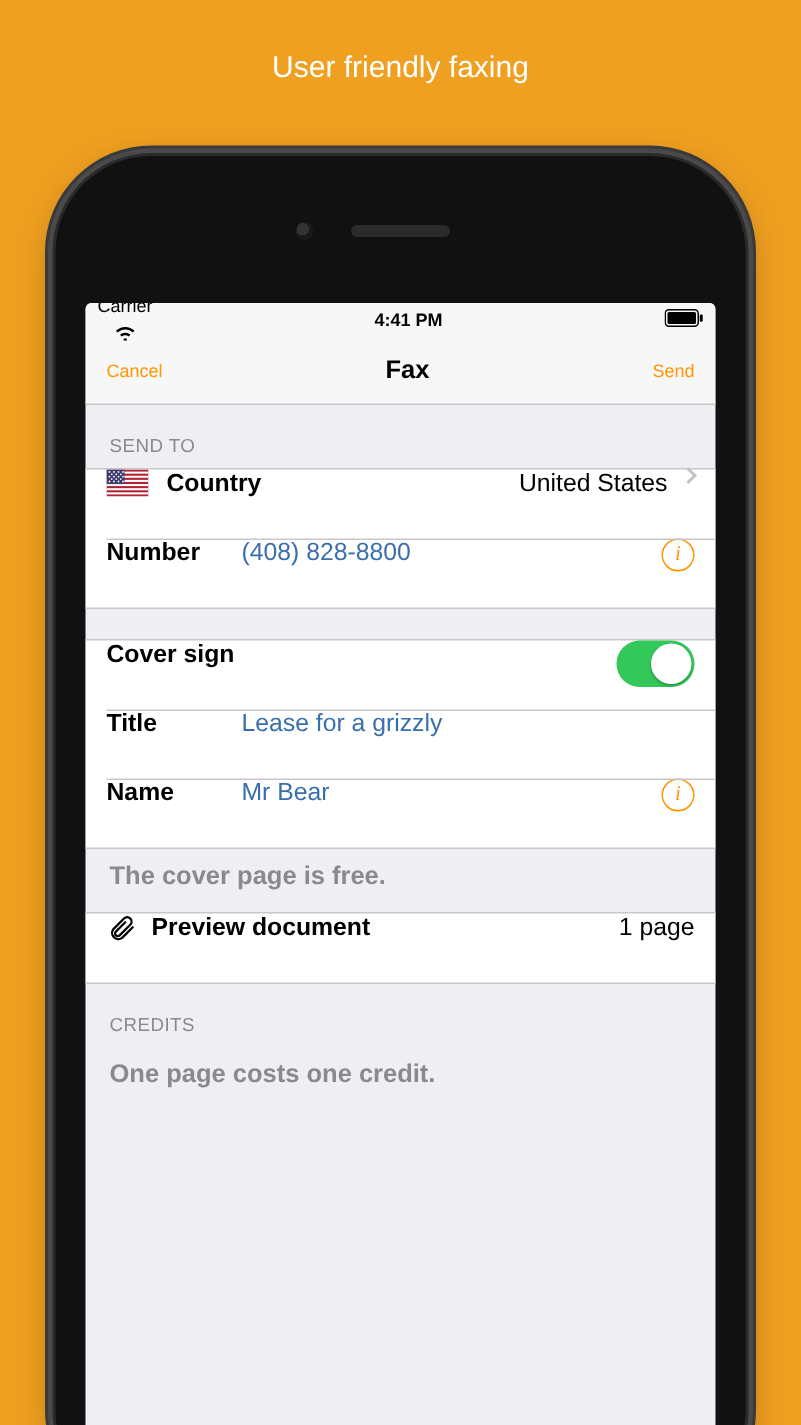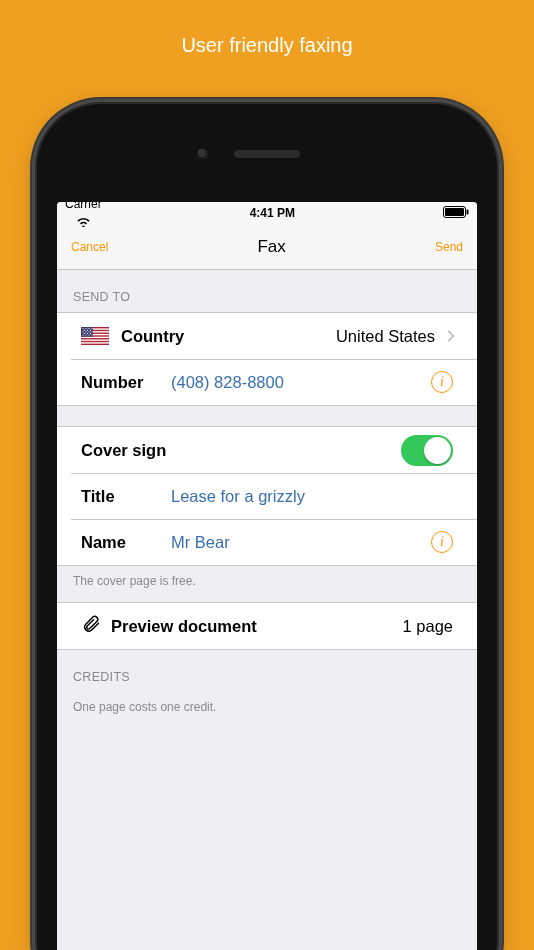--- a/index.html
+++ b/index.html
@@ -81,45 +81,46 @@
     height: 46px;
     background: #f7f7f8;
     border-bottom: 1px solid #c7c7cb;
     display: flex;
     align-items: center;
     justify-content: space-between;
     padding: 0 14px;
   }
   .nav-cancel, .nav-send { color: #ff9500; font-size: 12px; }
   .nav-send { font-weight: 400; }
-  .nav-title { font-weight: 400; font-size: 17px; color: #000; }
+  .nav-title { font-weight: 700; font-size: 17px; color: #000; }
 
   .section-header {
     font-size: 12.5px;
     color: #8a8a8e;
     padding: 20px 16px 8px 16px;
     text-transform: uppercase;
     letter-spacing: .3px;
   }
   .section-footer {
-    font-size: 12px;
+    font-size: 17px;
     color: #8a8a8e;
     padding: 8px 16px 6px 16px;
+    font-weight: bold;
   }
 
   .cell-group {
     background: #fff;
     border-top: 1px solid #c7c7cb;
     border-bottom: 1px solid #c7c7cb;
   }
   .cell {
     min-height: 46px;
     display: flex;
-    align-items: center;
-    padding: 0 24px;
+    align-items: flex-start;
+    padding: 0 14px;
     position: relative;
   }
   .cell + .cell::before {
     content: "";
     position: absolute;
     left: 14px; right: 0; top: 0;
     height: 1px;
     background: #c7c7cb;
   }
   .cell-label {

